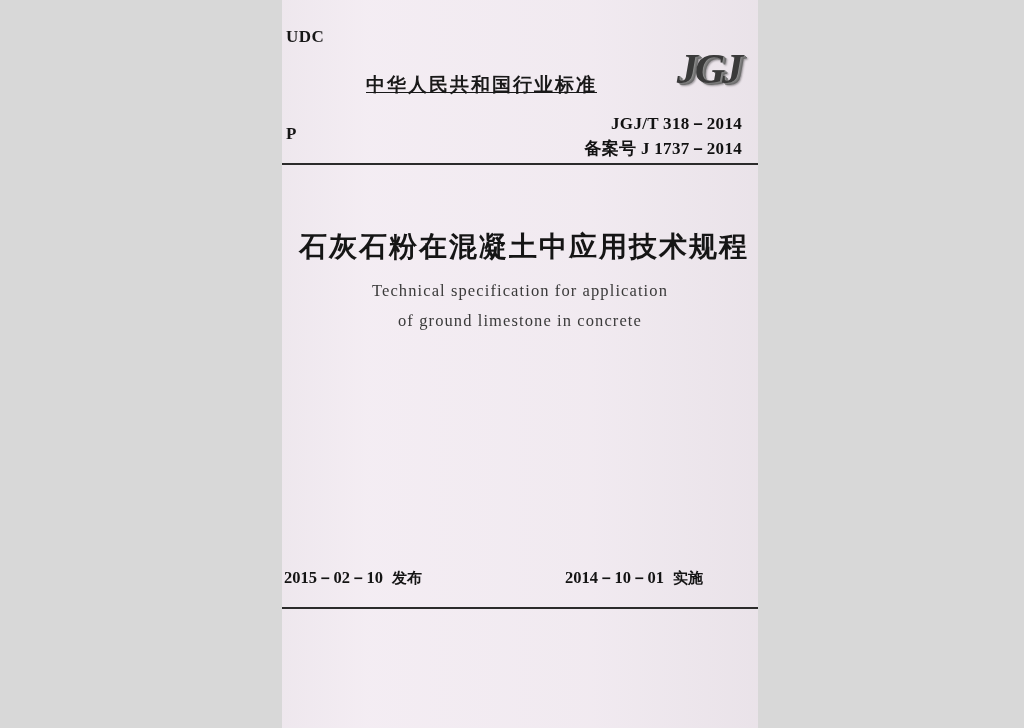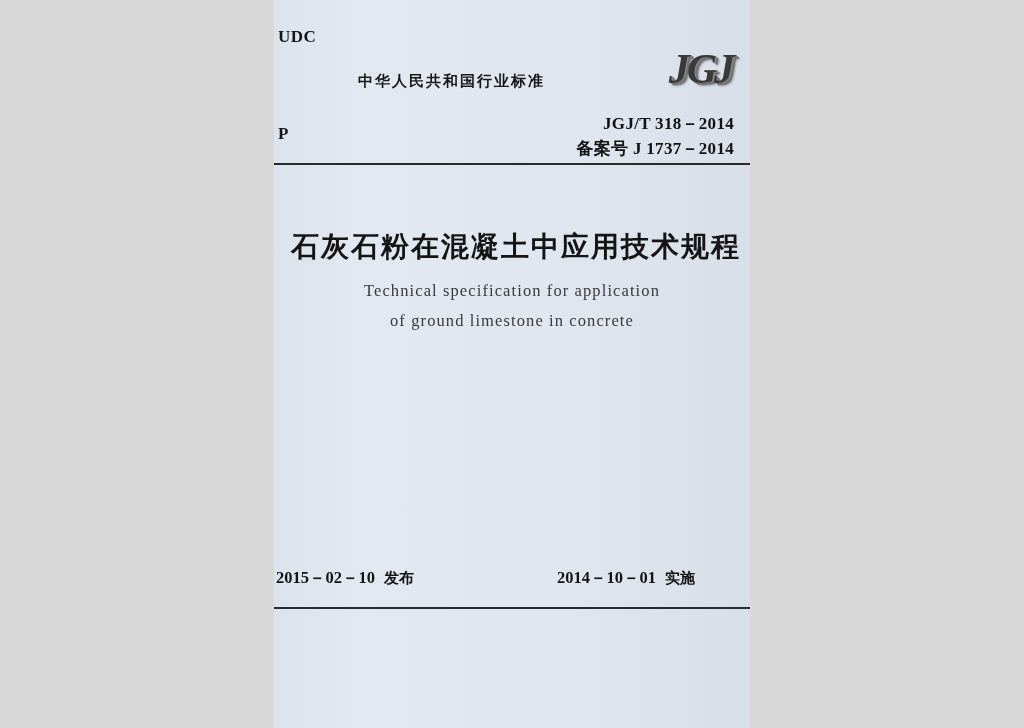--- a/index.html
+++ b/index.html
@@ -11,25 +11,25 @@
     font-family: "Liberation Serif", serif;
   }
   #stage {
     position: relative;
     width: 1024px;
     height: 728px;
     overflow: hidden;
   }
   .page {
     position: absolute;
-    left: 274px;
+    left: 282px;
     top: 0;
     width: 476px;
     height: 728px;
-    background: #3b82f6;
+    background: #f0abfc;
     box-shadow: 0 0 0 0 rgba(0,0,0,0);
   }
   
   .page:before {
     content: "";
     position: absolute;
     inset: 0;
     background: linear-gradient(90deg, #eeeeec 0%, #f4f4f2 18%, #f1f1ef 65%, #e9e9e7 100%);
     opacity: .9;
   }
@@ -50,25 +50,26 @@
     left: 4px;
     top: 124px;
     font-size: 17px;
     font-weight: bold;
     color: #161616;
   }
   .cn-standard {
     position: absolute;
     left: 84px;
     top: 72px;
-    font-size: 15px;
+    font-size: 19px;
     letter-spacing: 2px;
     color: #191919;
     font-family: "DejaVu Sans", sans-serif;
     font-weight: 600;
+    text-decoration: underline;
   }
   .jgj-logo {
     position: absolute;
     right: 18px;
     top: 45px;
     font-size: 42px;
     font-weight: bold;
     font-style: italic;
     letter-spacing: -3px;
     color: #3a3a3a;

